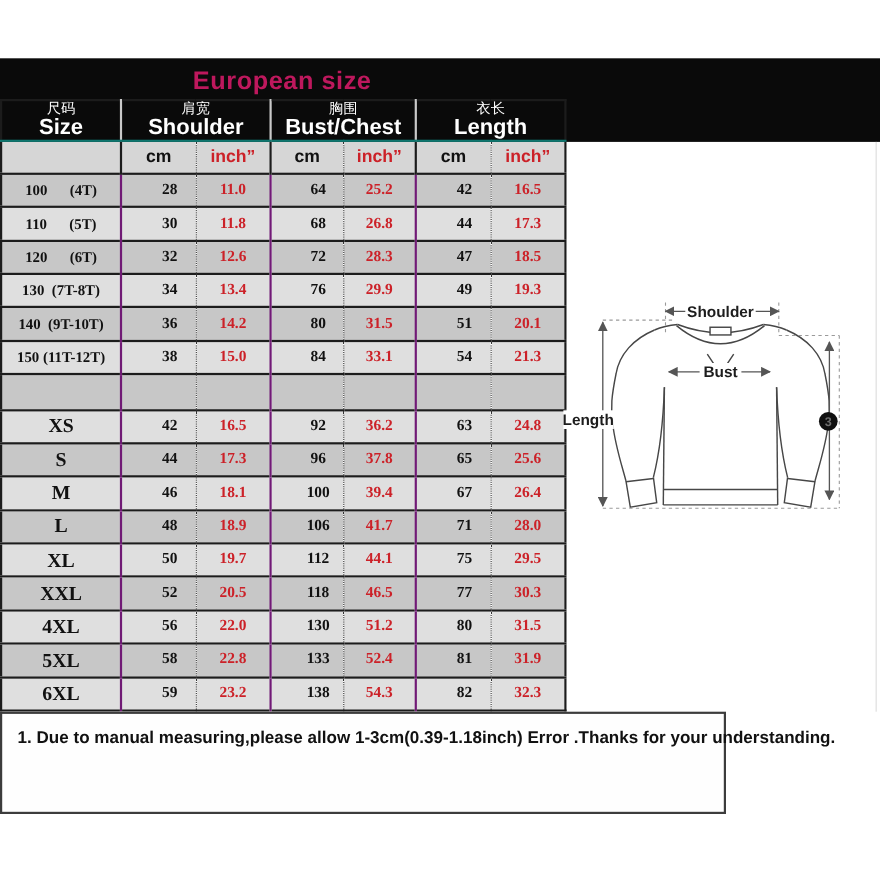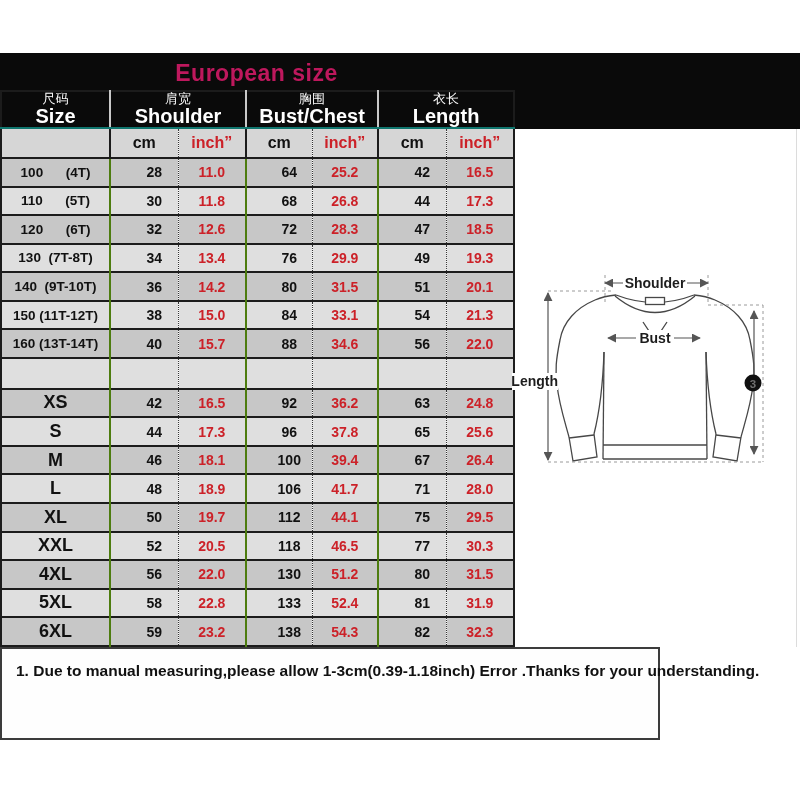--- a/index.html
+++ b/index.html
@@ -27,28 +27,28 @@
   }
   td.head-black:last-child{border-right:none;}
   .hdr-zh{display:block;font-size:13px;font-weight:normal;}
   .hdr-en{display:block;font-size:20px;font-weight:bold;}
   
   tr.unit-row{height:30px;}
   tr.unit-row td{background:#d6d6d6;font-size:16px;font-weight:bold;}
   td.cm-col{border-left:2px solid #1c1c1c;color:#111;margin-left:16px;}
   td.inch-col{border-left:1px dotted #333;color:#cc2128;}
   
-  tbody tr{height:26px;}
+  tbody tr{height:26px;font-family:Liberation Serif, serif;}
   tbody tr:nth-child(odd) td{background:#c7c7c7;}
   tbody tr:nth-child(even) td{background:#dfdfdf;}
   tbody td{border-top:2px solid #1c1c1c;font-weight:bold;}
   td.size-cell{font-size:13.5px;color:#111;white-space:pre;}
   tr.row-adult td.size-cell{font-size:18px;}
   tr.row-empty{height:28px;}
-  td.cm-cell{border-left:2px solid #4d7c0f;font-size:14px;color:#111;padding-left:20px;}
+  td.cm-cell{border-left:2px solid #701a75;font-size:14px;color:#111;padding-left:20px;}
   td.inch-cell{border-left:1px dotted #333;font-size:14px;color:#cc2128;}
   
   .diagram{position:absolute;left:512px;top:252px;width:288px;height:228px;}
   .panel-edge{position:absolute;left:796px;top:129px;width:1px;height:518px;background:#dcdcdc;}
   
   .notes-box{
     position:absolute;left:0;top:647px;width:660px;height:93px;box-sizing:border-box;
     border:2px solid #3c3c3c;background:#fefefe;padding:11px 10px 0 14px;
   }
   .note-line{font-size:15.5px;font-weight:bold;color:#111;line-height:22px;white-space:nowrap;}
@@ -146,29 +146,20 @@
       </tr>
       <tr class="row-kid">
         <td class="size-cell">150 (11T-12T)</td>
         <td class="cm-cell">38</td>
         <td class="inch-cell">15.0</td>
         <td class="cm-cell">84</td>
         <td class="inch-cell">33.1</td>
         <td class="cm-cell">54</td>
         <td class="inch-cell">21.3</td>
       </tr>
-      <tr class="row-kid">
-        <td class="size-cell">160 (13T-14T)</td>
-        <td class="cm-cell">40</td>
-        <td class="inch-cell">15.7</td>
-        <td class="cm-cell">88</td>
-        <td class="inch-cell">34.6</td>
-        <td class="cm-cell">56</td>
-        <td class="inch-cell">22.0</td>
-      </tr>
       <tr class="row-empty">
         <td class="size-cell"></td>
         <td class="cm-cell"></td>
         <td class="inch-cell"></td>
         <td class="cm-cell"></td>
         <td class="inch-cell"></td>
         <td class="cm-cell"></td>
         <td class="inch-cell"></td>
       </tr>
       <tr class="row-adult">

